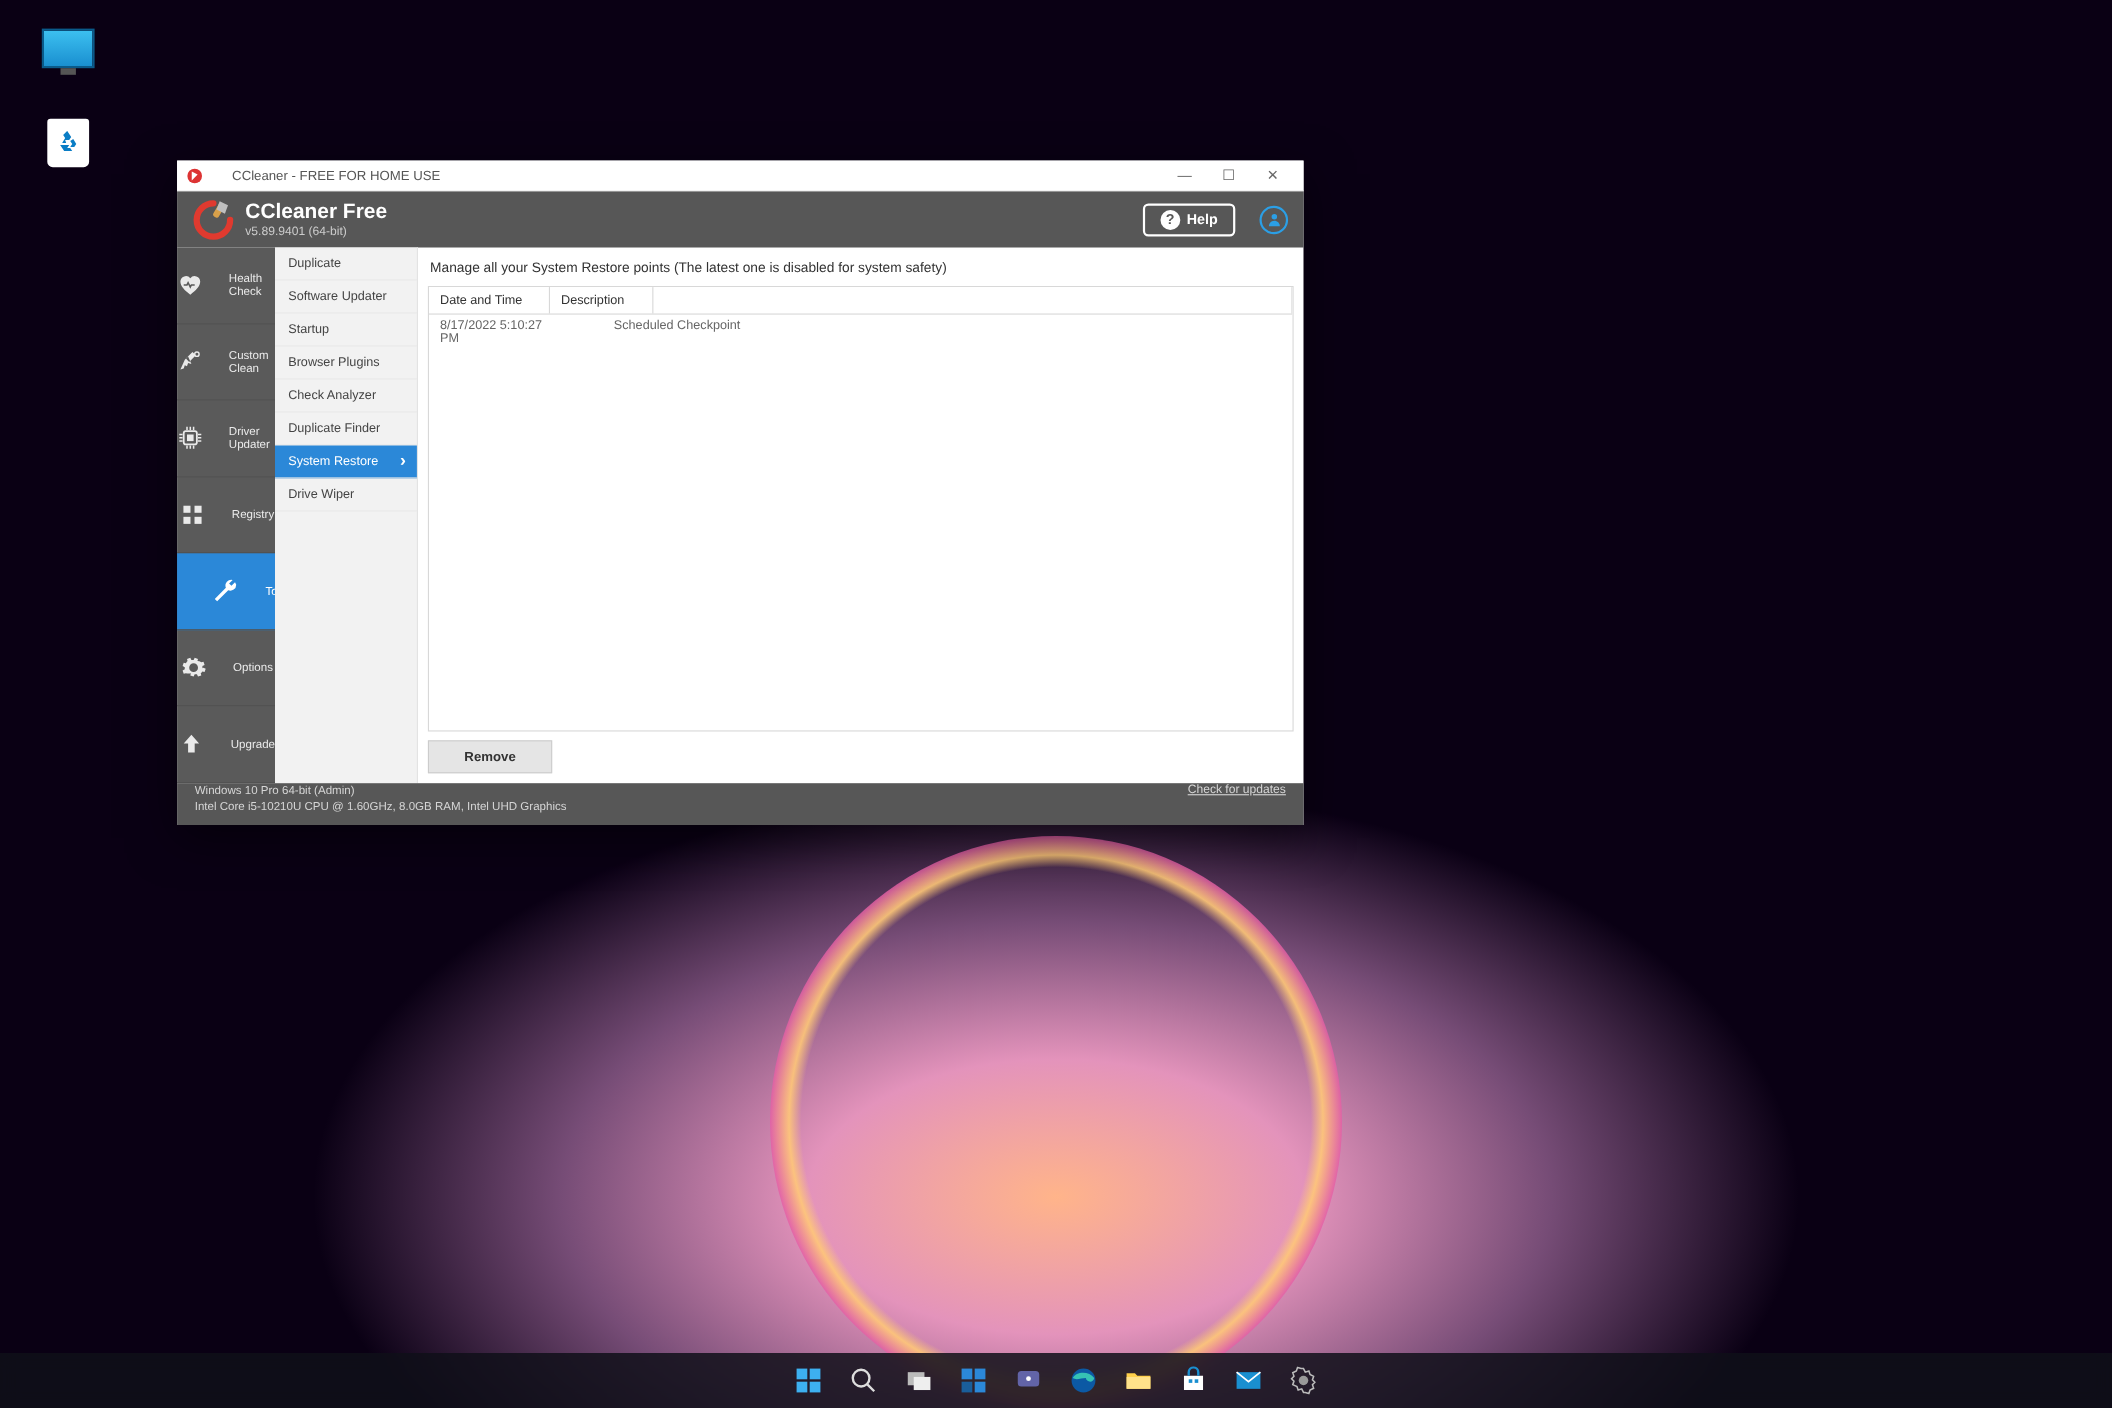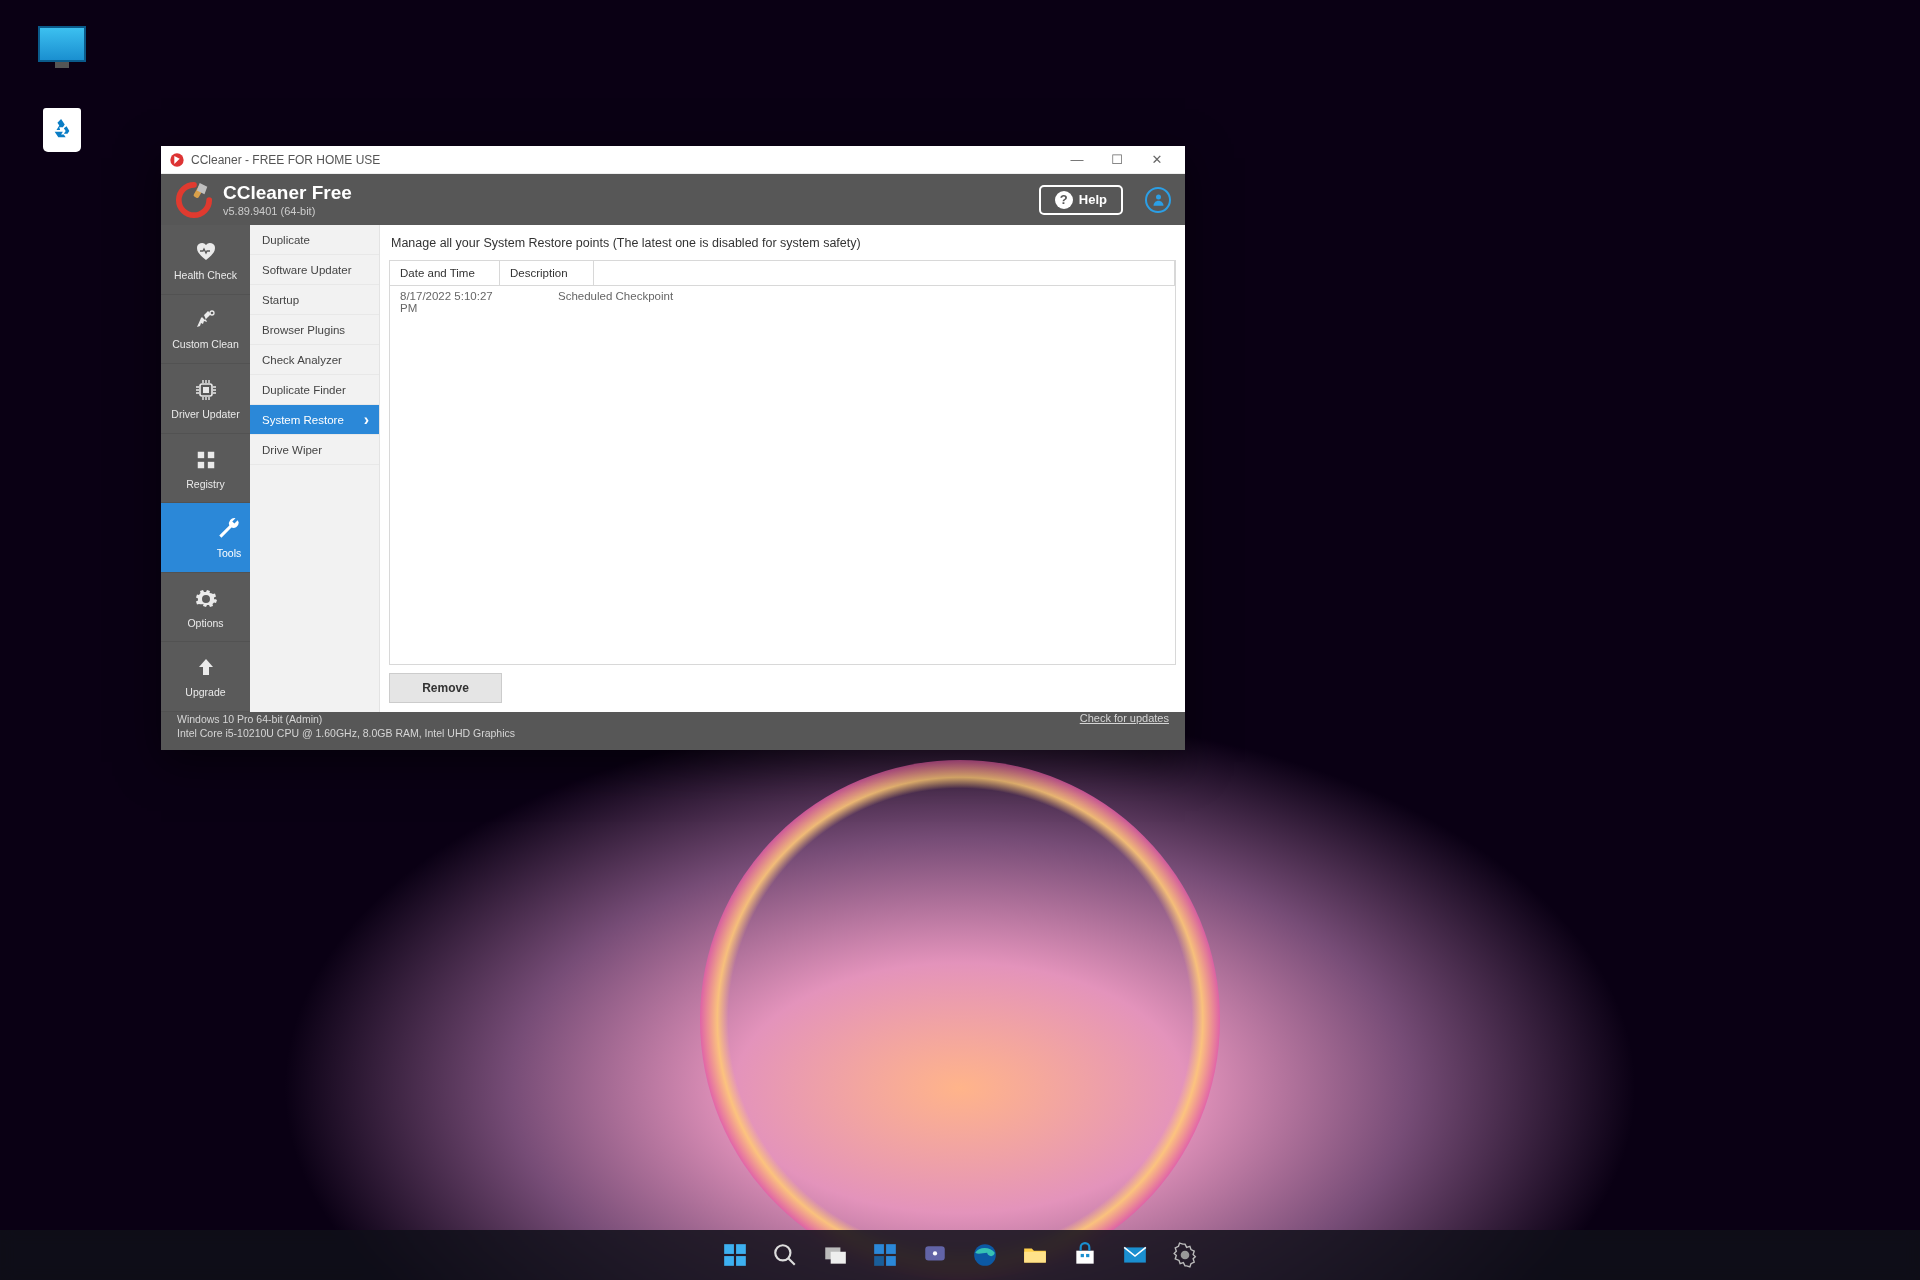--- a/index.html
+++ b/index.html
@@ -22,21 +22,21 @@
 .monitor-glyph::after { content:""; position:absolute; bottom:-8px; left:50%; transform:translateX(-50%); width:14px; height:6px; background:#555; }
 .bin-glyph { width:38px; height:44px; margin:0 auto; background:#fff; border-radius:3px 3px 5px 5px; position:relative; display:flex; align-items:center; justify-content:center; }
 .bin-glyph svg { width:22px; height:22px; }
 
 
 .window {
   position:absolute; left:161px; top:146px; width:1024px; height:604px;
   background:#fff; box-shadow:0 12px 40px rgba(0,0,0,0.5);
   display:flex; flex-direction:column;
 }
-.titlebar { height:28px; background:#fff; display:flex; align-items:center; padding:0 8px; font-size:12px; color:#555; border-bottom:1px solid #eee; }
+.titlebar { height:28px; background:#fff; display:flex; align-items:center; padding:0 8px; font-size:12px; color:#555; border-bottom:1px solid #eee;gap:20px; }
 .titlebar .app-ico { width:16px; height:16px; margin-right:6px; display:flex; align-items:center; justify-content:center; }
 .win-controls { margin-left:auto; display:flex; }
 .win-controls div { width:40px; height:28px; display:flex; align-items:center; justify-content:center; color:#666; font-size:13px; }
 
 .header {
   height:51px; background:#575757; display:flex; align-items:center; padding:0 14px; color:#fff;
 }
 .header .logo { width:38px; height:38px; margin-right:10px; display:flex; align-items:center; justify-content:center; }
 .header .title-block .name { font-size:19px; font-weight:700; }
 .header .title-block .ver { font-size:11px; color:#ccc; margin-top:1px; }
@@ -44,21 +44,21 @@
   margin-left:auto; border:2px solid #fff; border-radius:5px; height:30px; padding:0 14px;
   display:flex; align-items:center; gap:6px; font-size:13px; font-weight:600;
 }
 .header .help-btn .qmark { width:18px; height:18px; border-radius:50%; background:#fff; color:#575757; display:flex; align-items:center; justify-content:center; font-weight:bold; font-size:13px; }
 .header .account { width:26px; height:26px; border:2px solid #2b9fe6; border-radius:50%; margin-left:22px; display:flex; align-items:center; justify-content:center; }
 .header .account svg { width:15px; height:15px; fill:#2b9fe6; }
 
 .body { flex:1; display:flex; min-height:0; }
 
 .sidebar { width:89px; background:#5a5a5a; display:flex; flex-direction:column; }
-.sidebar-item { height:71px; display:flex; flex-direction:column; align-items:center; justify-content:center; color:#eaeaea; border-bottom:1px solid #525252; cursor:pointer; gap:5px; }
+.sidebar-item { height:71px; display:flex; flex-direction:row; align-items:center; justify-content:center; color:#eaeaea; border-bottom:1px solid #525252; cursor:pointer; gap:23px; }
 .sidebar-item.active { background:#2b88d8; color:#ffffff;padding-left:47px; }
 .sidebar-item .ico { width:26px; height:26px; display:flex; align-items:center; justify-content:center; }
 .sidebar-item .lbl { font-size:10.5px; }
 .sidebar-item svg { fill:#eaeaea; }
 .sidebar-item.active svg { fill:#fff; }
 
 .subnav { width:130px; background:#f2f2f2; border-right:1px solid #e3e3e3; display:flex; flex-direction:column; }
 .subnav-item { height:30px; display:flex; align-items:center; padding:0 12px; font-size:11.5px; color:#444; cursor:pointer; border-bottom:1px solid #e8e8e8; position:relative; }
 .subnav-item.active { background:#2b88d8; color:#fff; }
 .subnav-item.active::after { content:"›"; position:absolute; right:10px; font-size:16px; font-weight:bold; }

